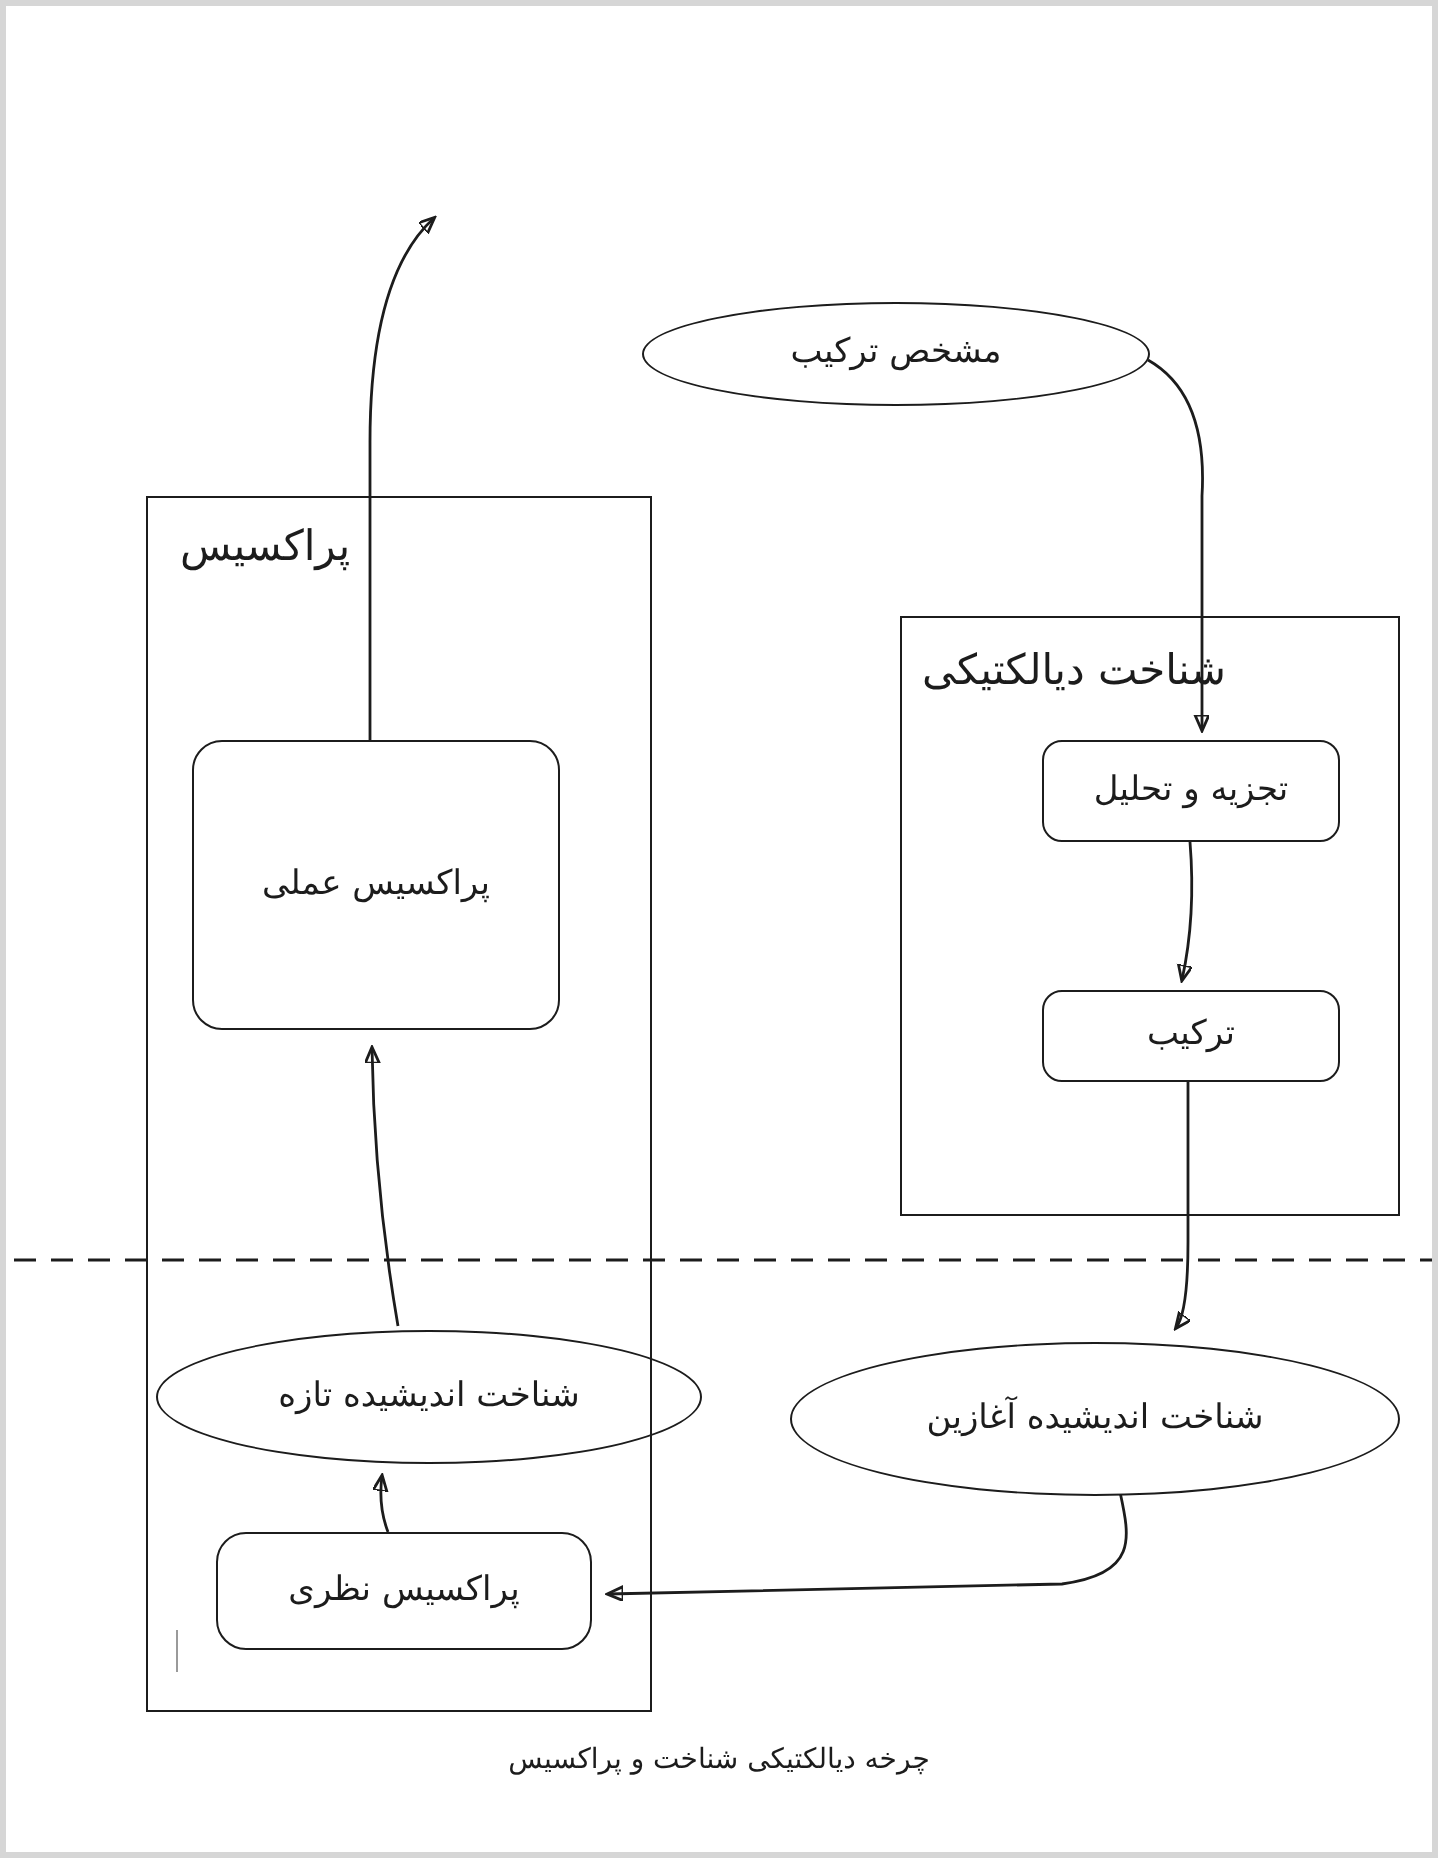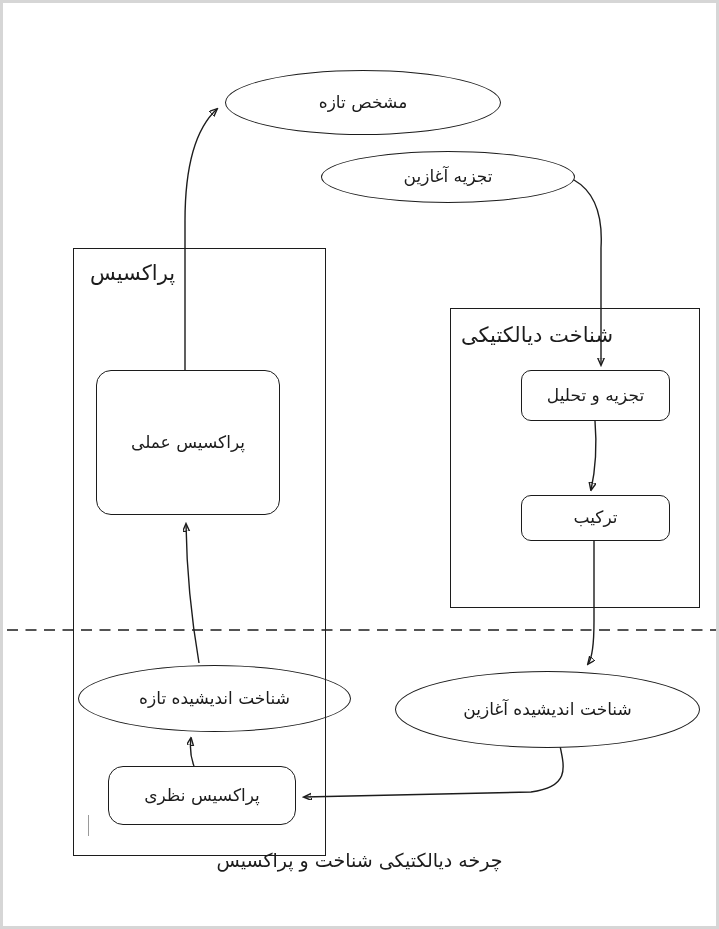--- a/index.html
+++ b/index.html
@@ -55,23 +55,23 @@
   #n-practical-praxis        { left:  93px; top: 367px; width: 184px; height: 145px; }
   #g-cognition               { left: 447px; top: 305px; width: 250px; height: 300px; }
   #g-cognition .group-label  { left: 10px;  top: 14px; }
   #n-analysis                { left: 518px; top: 367px; width: 149px; height: 51px; }
   #n-synthesis               { left: 518px; top: 492px; width: 149px; height: 46px; }
   #n-new-thought-concrete    { left:  75px; top: 662px; width: 273px; height: 67px; background: transparent; }
   #n-initial-thought-concrete{ left: 392px; top: 668px; width: 305px; height: 77px; }
   #n-theoretical-praxis      { left: 105px; top: 763px; width: 188px; height: 59px; }
   #caption {
     position: absolute;
-    left: 0; top: 846px; width: 100%;
+    left: 0; top: 869px; width: 100%;
     text-align: center;
-    font-size: 19px;
+    font-size: 14px;
     direction: rtl;
   }
   #connector-layer {
     position: absolute;
     left: 0; top: 0;
     width: 719px; height: 929px;
     pointer-events: none;
   }
   #connector-layer path, #connector-layer line {
     fill: none;
@@ -110,26 +110,23 @@
   </svg>
 
   <div class="group" id="g-praxis">
     <span class="group-label">پراکسیس</span>
   </div>
 
   <div class="group" id="g-cognition">
     <span class="group-label">شناخت دیالکتیکی</span>
   </div>
 
-  <div class="node ellipse" id="n-new-concrete">
-    <span>مشخص تازه</span>
-  </div>
 
   <div class="node ellipse" id="n-initial-concrete">
-    <span>تجزیه آغازین</span>
+    <span>مشخص ترکیب</span>
   </div>
 
   <div class="node ellipse" id="n-new-thought-concrete">
     <span>شناخت اندیشیده تازه</span>
   </div>
 
   <div class="node ellipse" id="n-initial-thought-concrete">
     <span>شناخت اندیشیده آغازین</span>
   </div>
 

